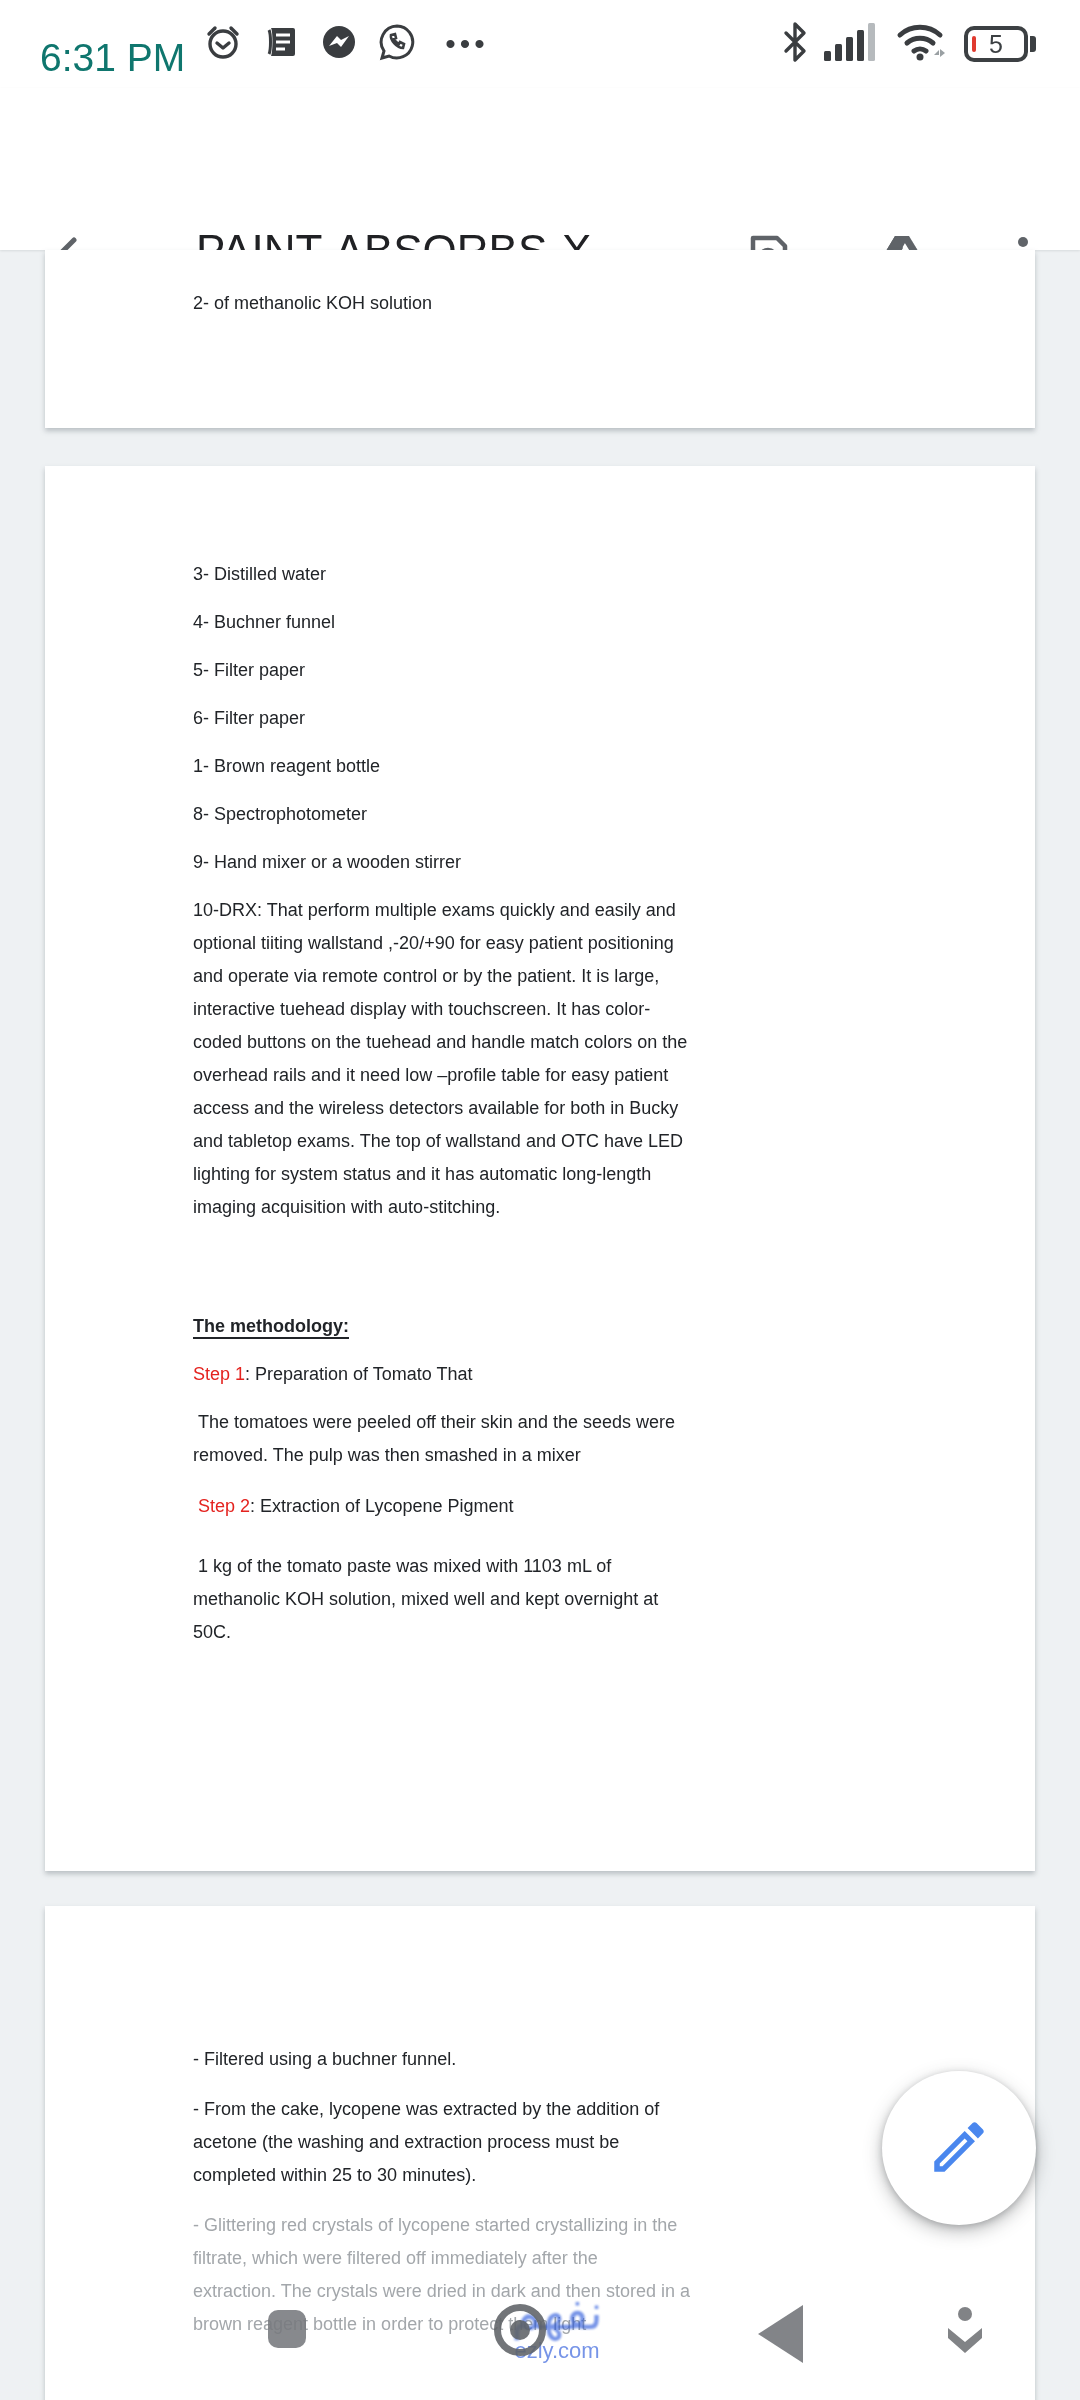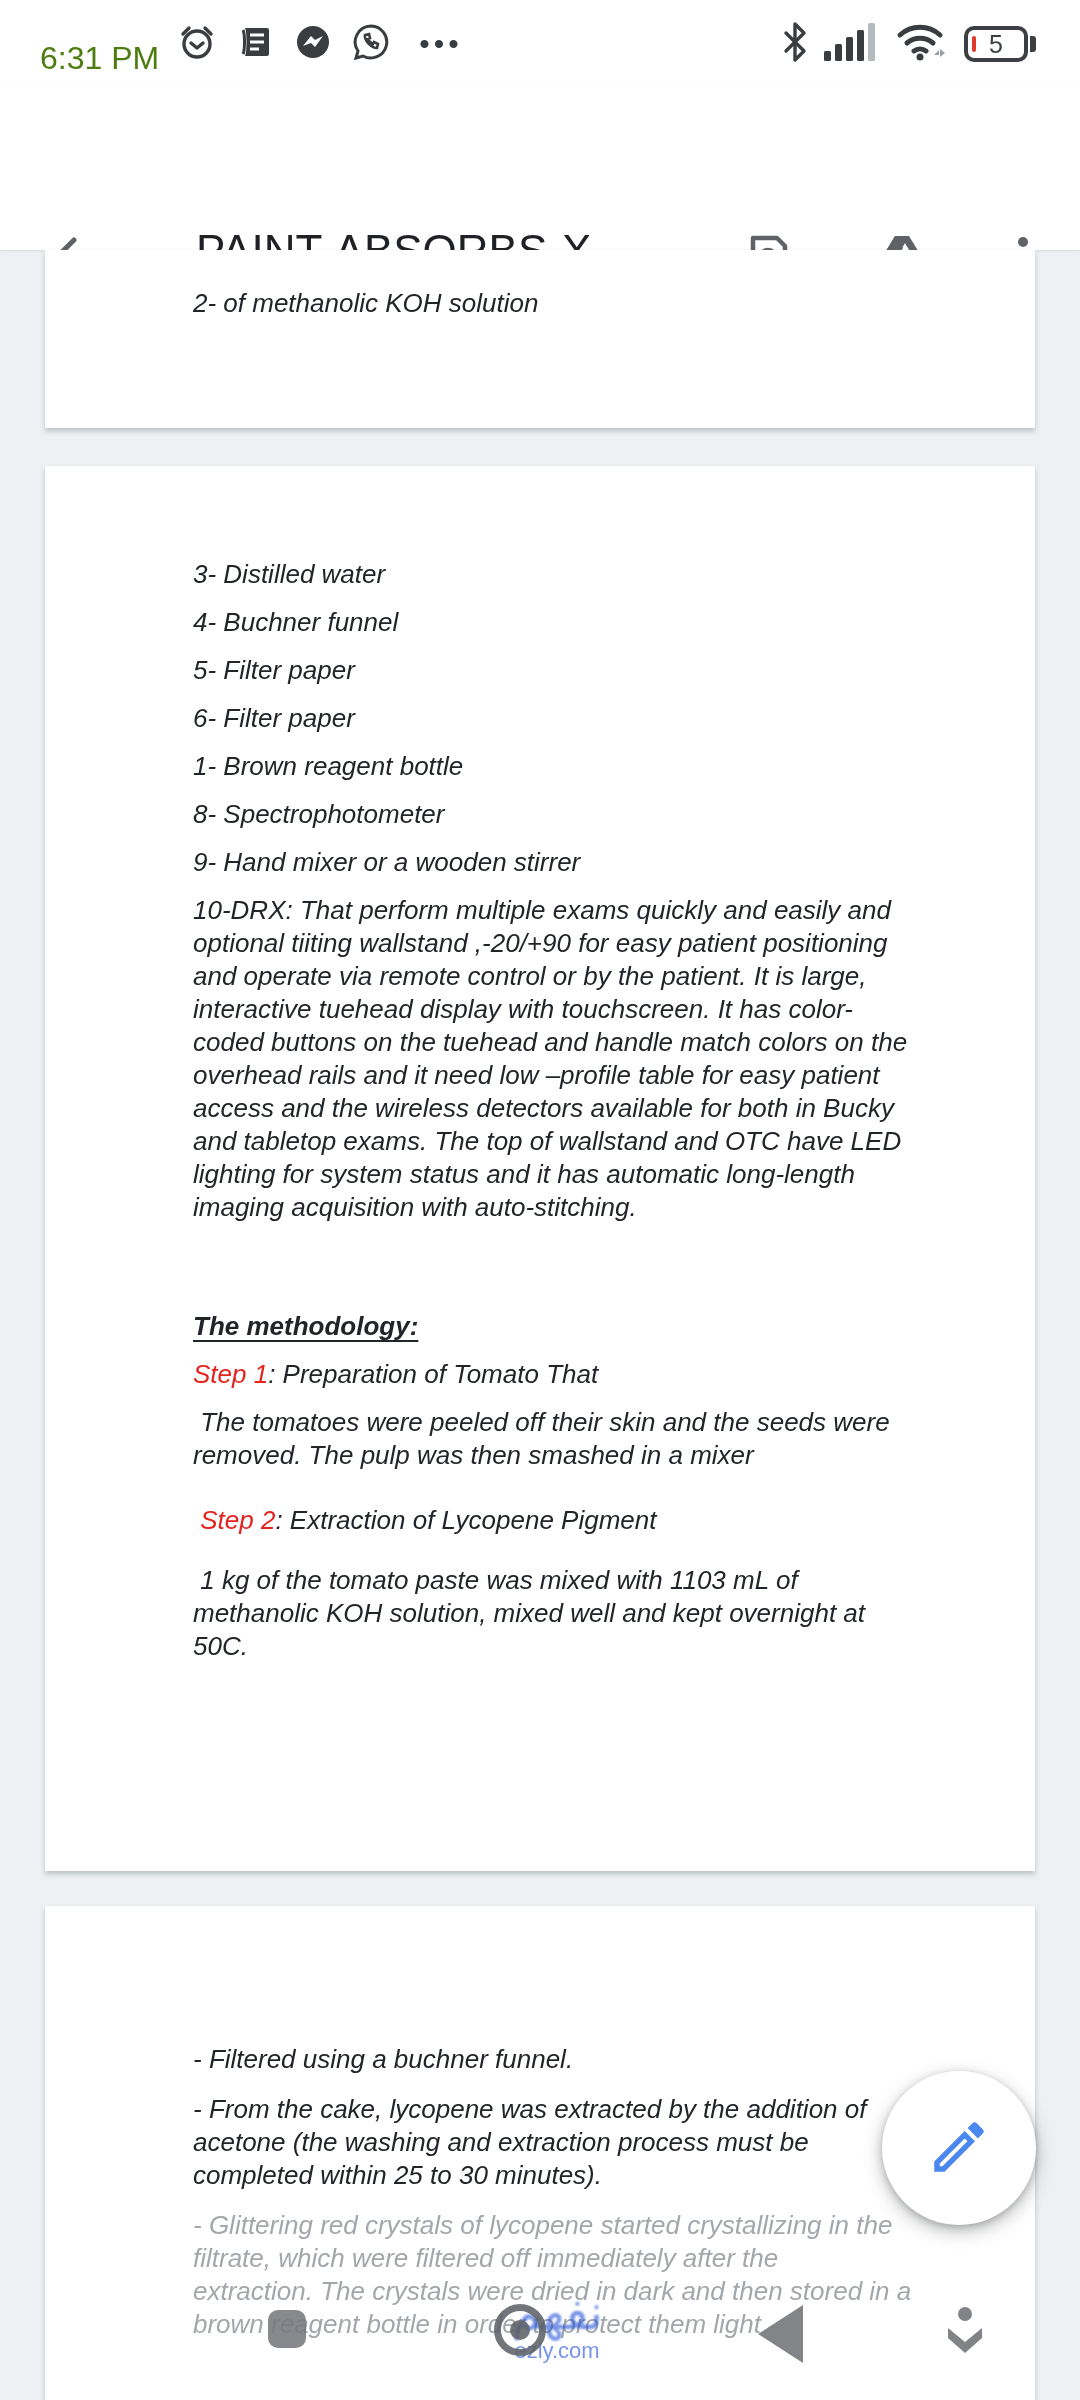--- a/index.html
+++ b/index.html
@@ -9,21 +9,21 @@
     -webkit-font-smoothing:antialiased;
   }
   
   .status-bar{
     position:absolute;top:0;left:0;width:1080px;height:88px;background:#ffffff;
     display:flex;align-items:center;justify-content:space-between;
     padding:0 40px;box-sizing:border-box;color:#3c4043;
   }
   .sb-left{display:flex;align-items:center;gap:18px;}
   .sb-right{display:flex;align-items:center;gap:16px;}
-  .sb-time{font-size:32px;color:#4d7c0f;letter-spacing:0;margin-top:28px;}
+  .sb-time{font-size:39px;color:#0f766e;letter-spacing:0;margin-top:28px;}
   .sb-dots{font-size:30px;letter-spacing:4px;color:#3a3d40;margin-left:10px;}
   .batt{position:relative;width:76px;height:40px;display:flex;align-items:center;}
   .batt-body{
     width:64px;height:36px;border:4px solid #3c4043;border-radius:10px;
     display:flex;align-items:center;justify-content:center;position:relative;box-sizing:border-box;
   }
   .batt-red{position:absolute;left:4px;top:6px;width:4px;height:16px;background:#e03a2f;border-radius:2px;}
   .batt-num{font-size:25px;color:#3c4043;line-height:1;}
   .batt-nub{width:6px;height:16px;background:#3c4043;border-radius:0 3px 3px 0;margin-left:2px;}
   
@@ -42,30 +42,30 @@
   .content{position:absolute;top:250px;left:0;width:1080px;}
   .page{
     margin-left:45px;width:990px;background:#ffffff;
     box-shadow:0 3px 5px rgba(90,100,110,.35);
     box-sizing:border-box;overflow:hidden;position:relative;
   }
   .page1{height:178px;margin-bottom:38px;padding:37px 60px 0 148px;}
   .page2{height:1405px;margin-bottom:35px;padding:92px 60px 0 148px;}
   .page3{height:560px;padding:137px 60px 0 148px;}
   .doc-text{
-    font-size:26px;line-height:33px;color:#212428;white-space:pre-wrap;
-    margin:0;width:790px;font-style:italic;
+    font-size:18px;line-height:33px;color:#212428;white-space:pre-wrap;
+    margin:0;width:790px;
   }
   .doc-item{margin:0 0 15px 0;min-height:33px;}
   .p10{margin:0;}
   .doc-heading{margin:86px 0 15px 0;font-weight:bold;}
   .doc-heading .u{text-decoration:underline;text-decoration-thickness:2px;text-underline-offset:5px;}
   .step-line{margin:0;}
   .step1-line{margin-top:0;}
-  .step2-line{margin-top:32px;}
+  .step2-line{margin-top:18px;}
   .red{color:#e4231f;}
   .para-1{margin-top:15px;}
   .para-2{margin-top:27px;}
   .note-line{margin-top:20px;}
   .p3a{margin:0;}
   .p3b{margin-top:14px;}
   .p3c{margin-top:17px;}
   .p3d{margin-top:17px;color:#a3a7ab;}
   
   .watermark{

